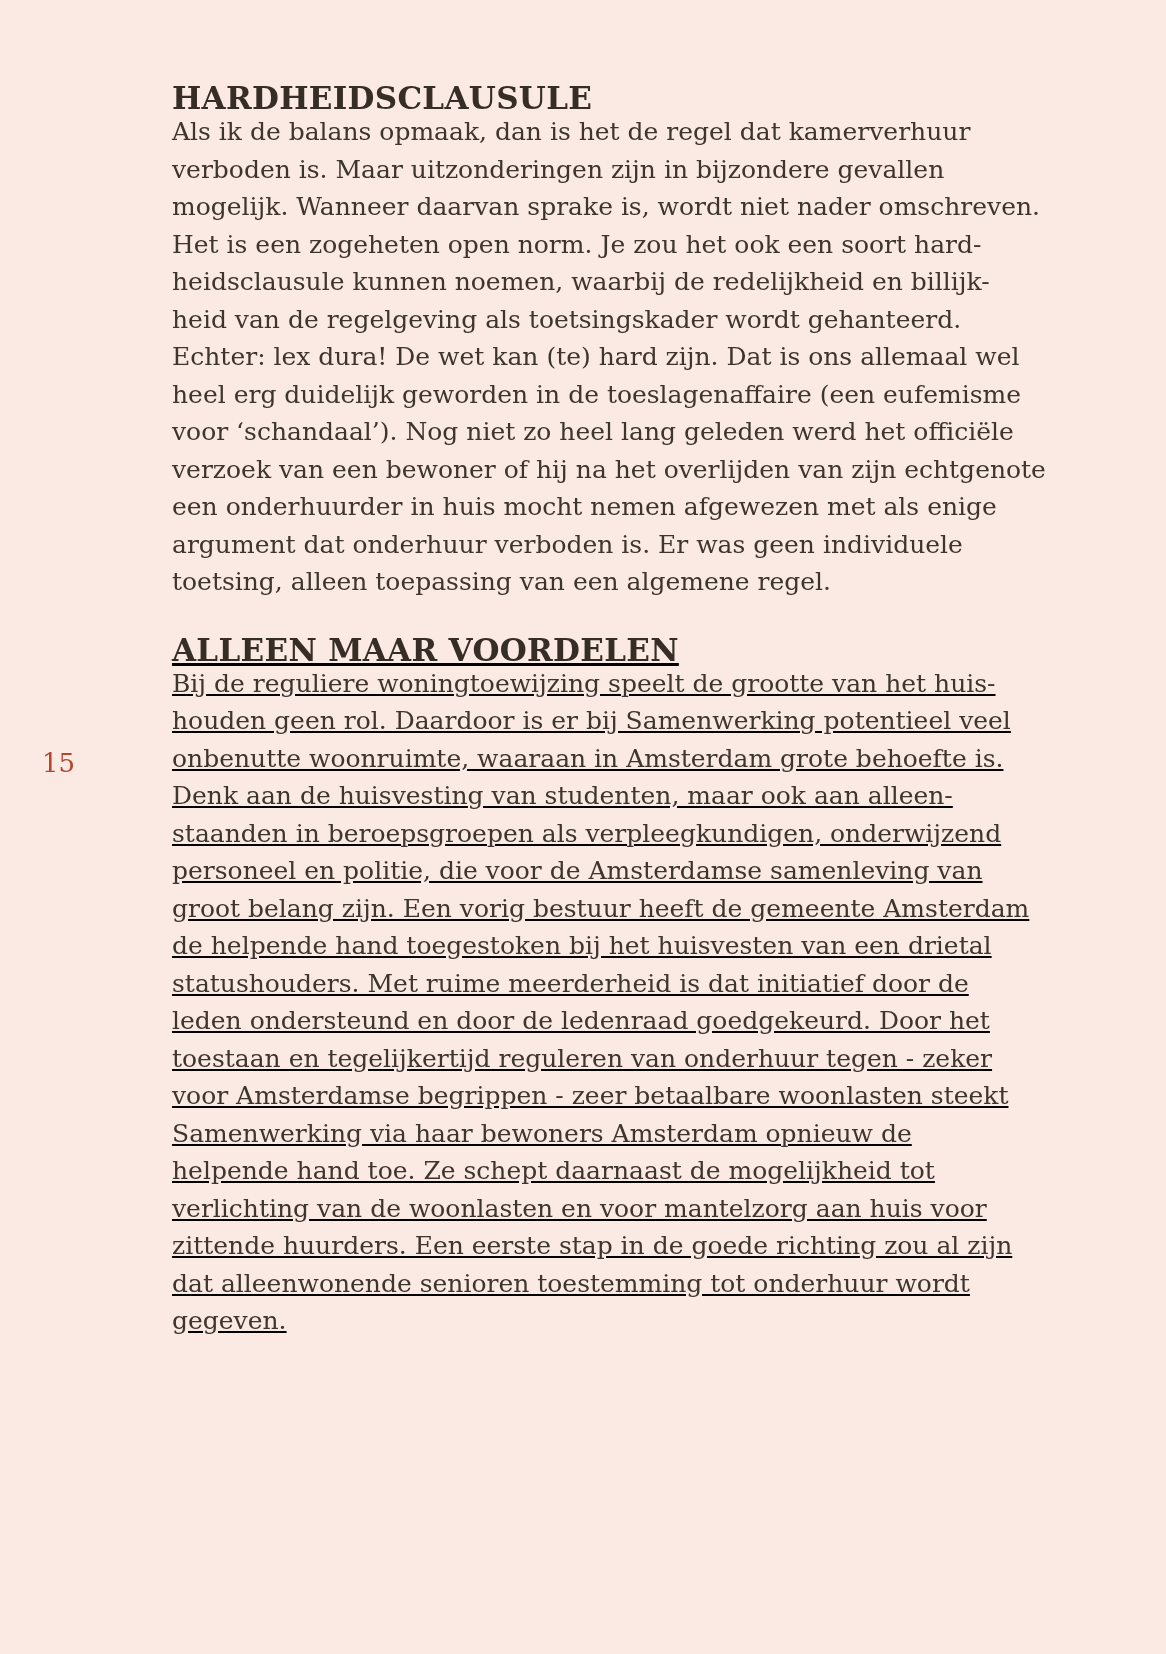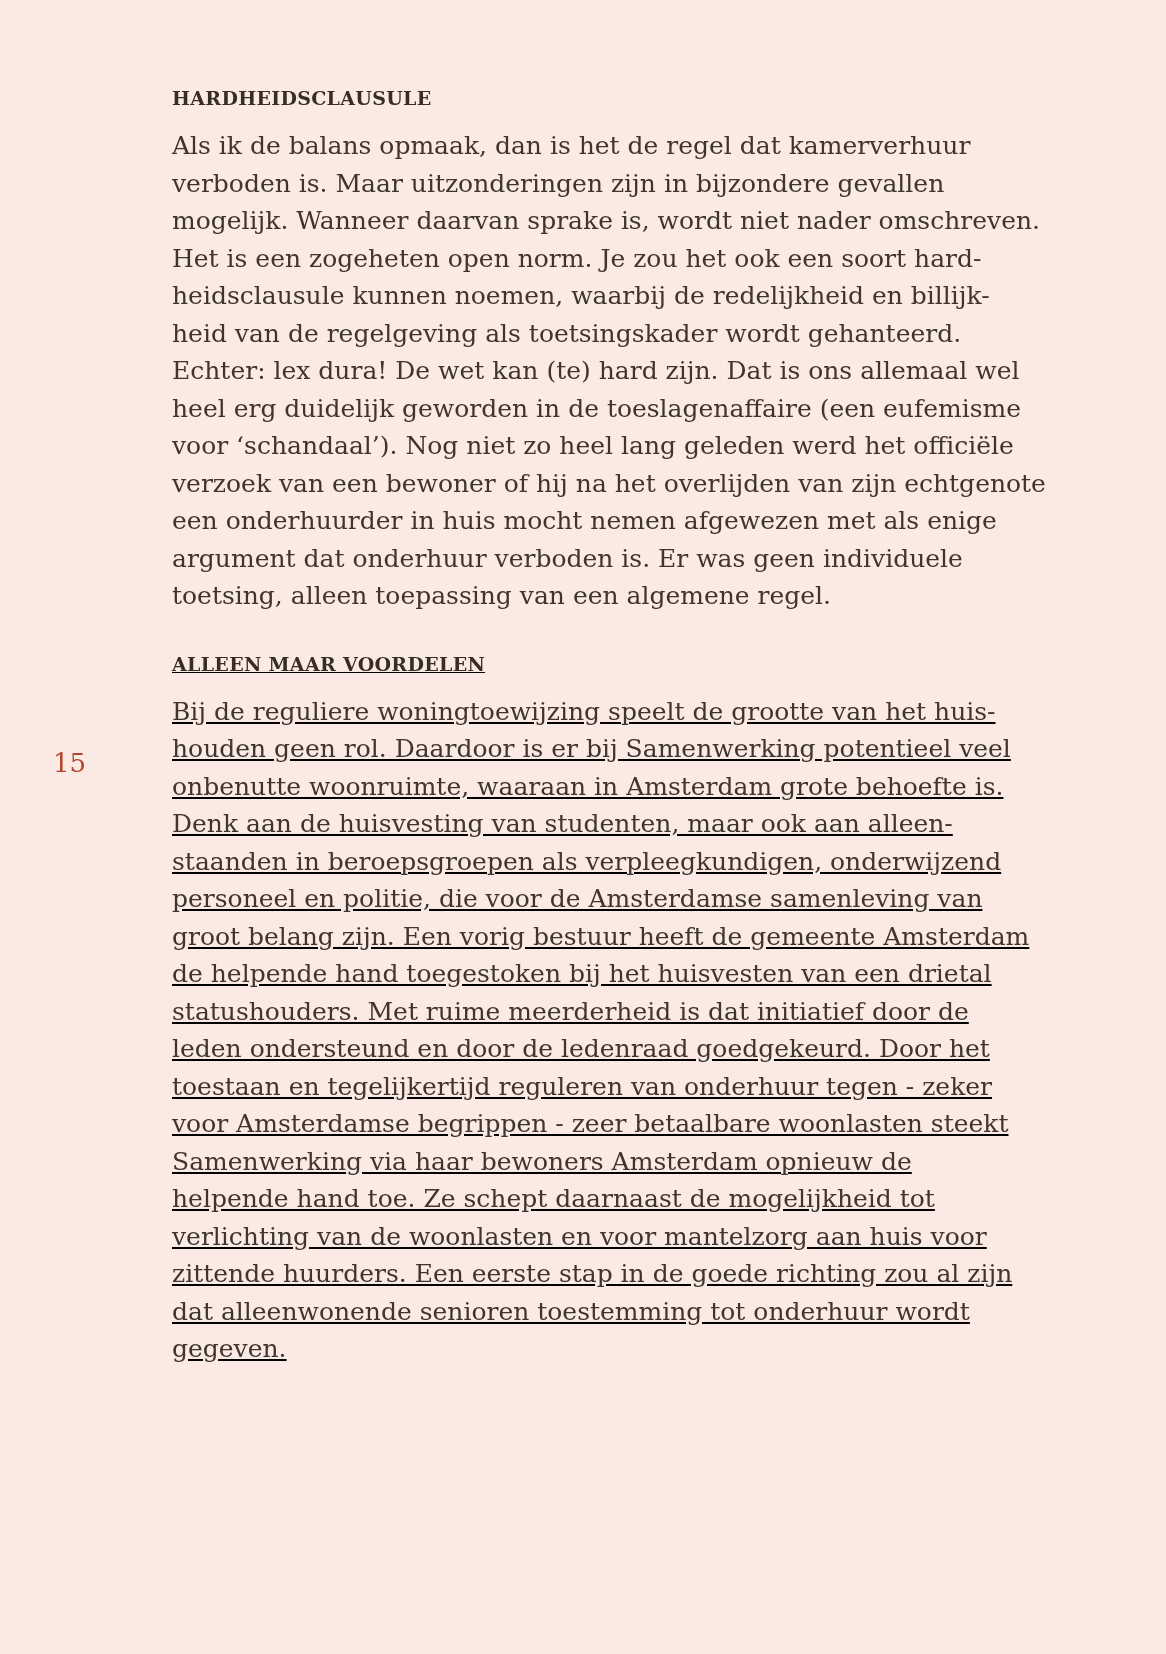--- a/index.html
+++ b/index.html
@@ -20,38 +20,37 @@
     overflow: hidden;
   }
   .page-number {
     position: absolute;
     left: 42px;
     top: 746px;
     font-size: 26px;
     line-height: 34px;
     color: #b5462d;
     font-variant-numeric: oldstyle-nums;
-    margin-left: 11px;
   }
   .content {
     position: absolute;
     left: 172px;
     top: 83px;
     width: 900px;
   }
   .section-heading {
     margin: 0;
-    font-size: 19px;
+    font-size: 31px;
     line-height: 30px;
     font-weight: bold;
     letter-spacing: 0.3px;
     color: #362d26;
   }
   .section-body {
-    margin: 14px 0 0 0;
+    margin: 0 0 0 0;
     font-size: 25px;
     line-height: 37.5px;
     color: #3e352e;
     white-space: pre-line;
   }
   .section + .section {
     margin-top: 34px;
     text-decoration: underline;
   }
 </style>

